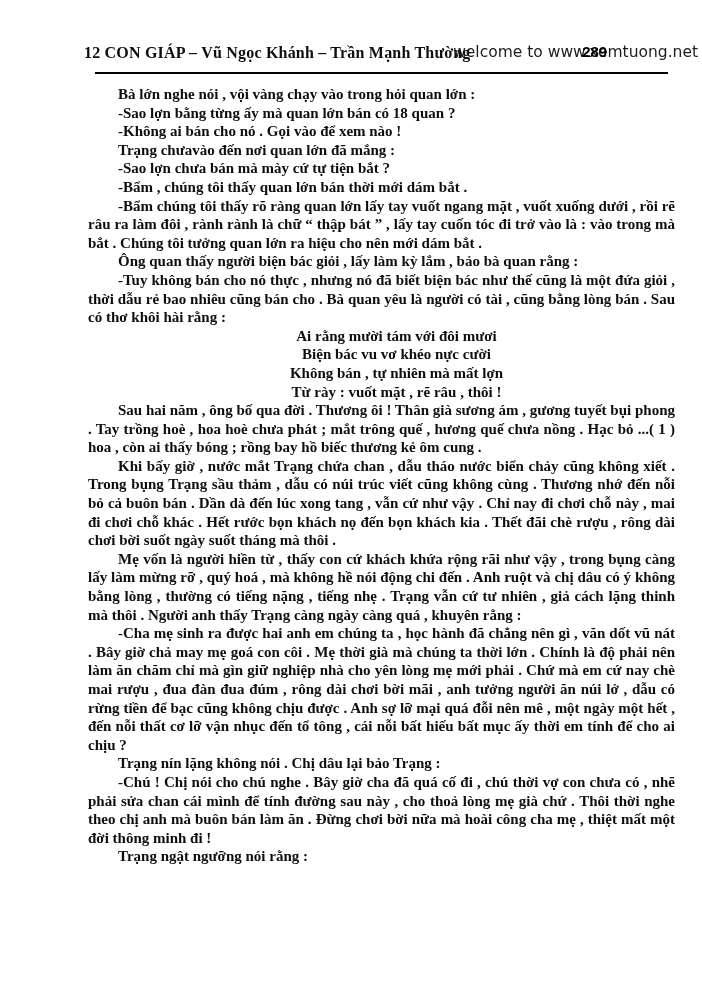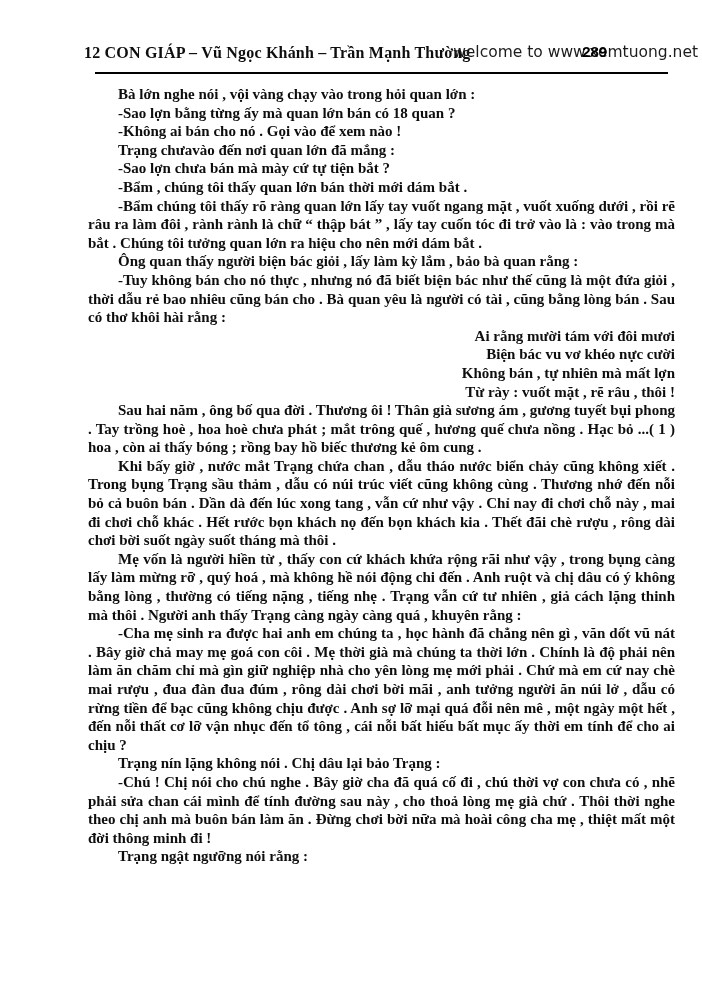--- a/index.html
+++ b/index.html
@@ -62,21 +62,21 @@
     line-height: 18.6px;
     text-align: justify;
   }
   .page-body p {
     margin: 0;
     padding: 0;
     text-indent: 30px;
     font-weight: bold;
   }
   .page-body p.verse {
-    text-align: right;
+    text-align: center;
   }
 </style>
 </head>
 <body>
 
 <div class="page">
 
   <div class="book-title">12 CON GIÁP – Vũ Ngọc Khánh – Trần Mạnh Thường</div>
 
   <div class="watermark-wrap">

